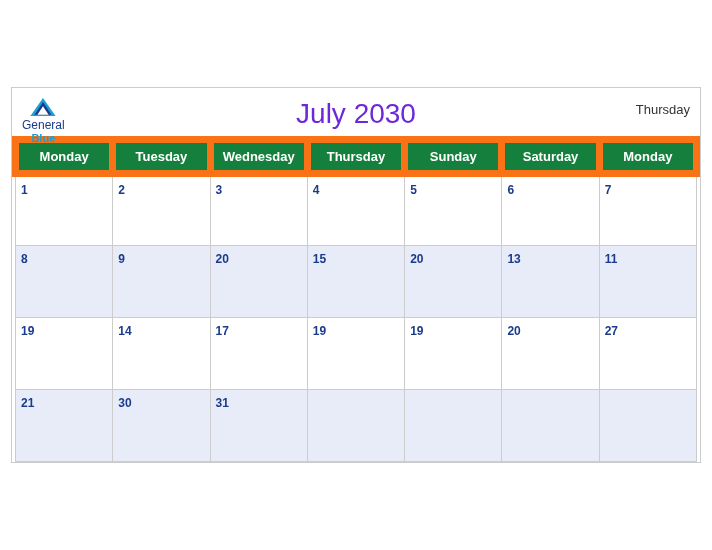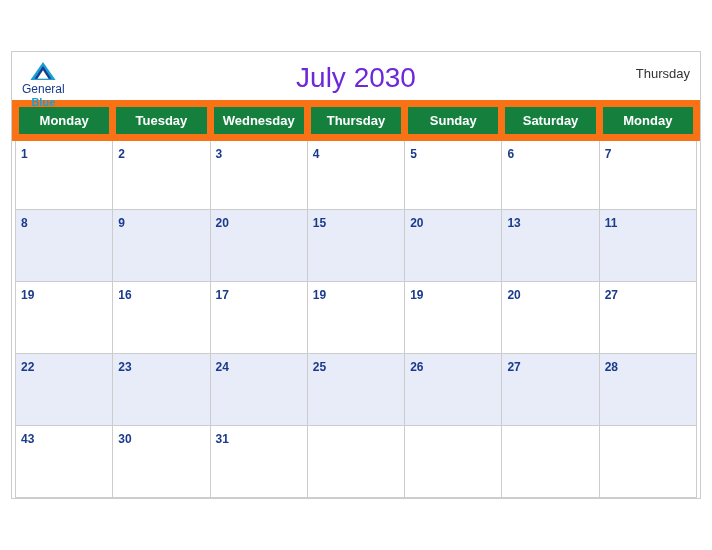--- a/index.html
+++ b/index.html
@@ -140,38 +140,29 @@
           <td><span class="day-number">8</span></td>
           <td><span class="day-number">9</span></td>
           <td><span class="day-number">20</span></td>
           <td><span class="day-number">15</span></td>
           <td><span class="day-number">20</span></td>
           <td><span class="day-number">13</span></td>
           <td><span class="day-number">11</span></td>
         </tr>
         <tr>
           <td><span class="day-number">19</span></td>
-          <td><span class="day-number">16</span></td>
+          <td><span class="day-number">14</span></td>
           <td><span class="day-number">17</span></td>
           <td><span class="day-number">19</span></td>
           <td><span class="day-number">19</span></td>
           <td><span class="day-number">20</span></td>
           <td><span class="day-number">27</span></td>
         </tr>
         <tr>
-          <td><span class="day-number">22</span></td>
-          <td><span class="day-number">23</span></td>
-          <td><span class="day-number">24</span></td>
-          <td><span class="day-number">25</span></td>
-          <td><span class="day-number">26</span></td>
-          <td><span class="day-number">27</span></td>
-          <td><span class="day-number">28</span></td>
-        </tr>
-        <tr>
-          <td><span class="day-number">43</span></td>
+          <td><span class="day-number">21</span></td>
           <td><span class="day-number">30</span></td>
           <td><span class="day-number">31</span></td>
           <td class="empty-cell"></td>
           <td class="empty-cell"></td>
           <td class="empty-cell"></td>
           <td class="empty-cell"></td>
         </tr>
       </tbody>
   </table>
 </div>

